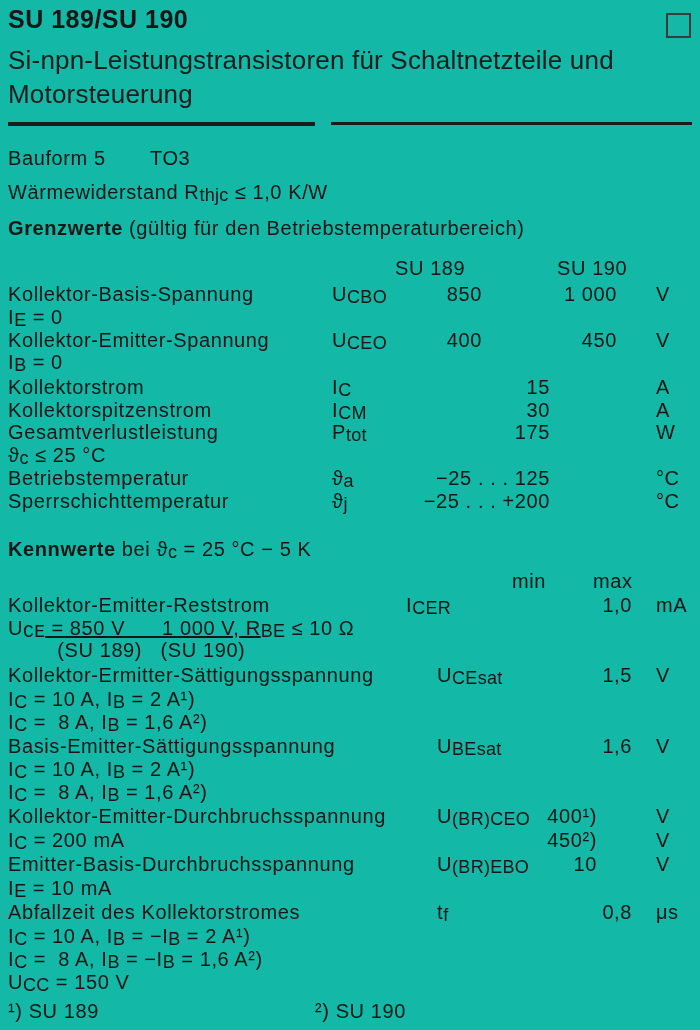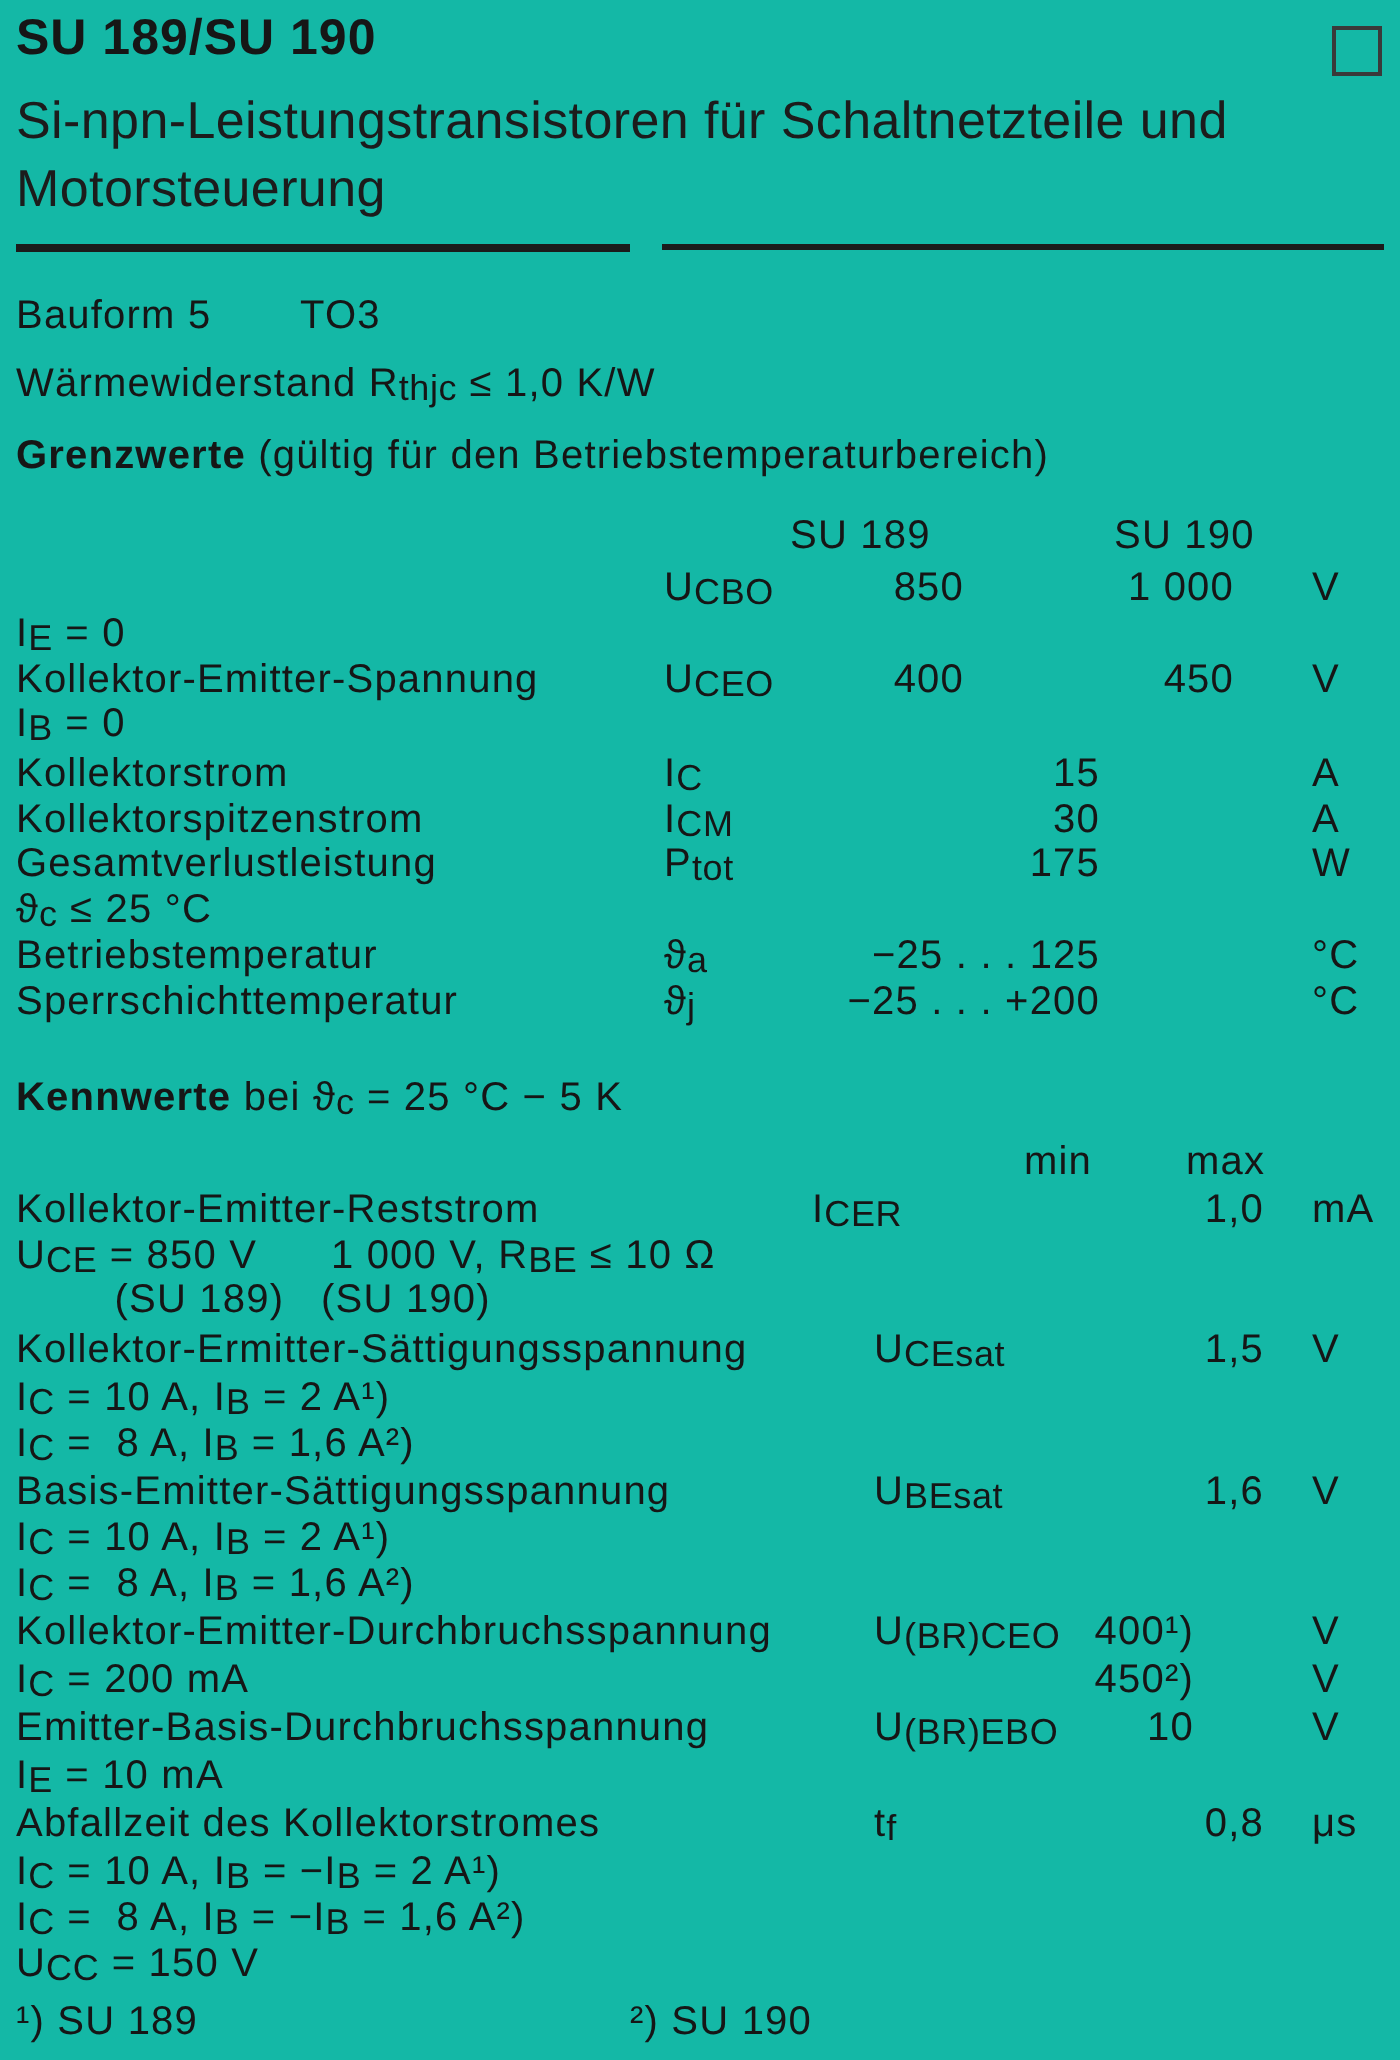--- a/index.html
+++ b/index.html
@@ -75,20 +75,21 @@
   <div class="line" style="top:217px">
     <span class="lbl"><b>Grenzwerte</b><span style="position:static"> (gültig für den Betriebstemperaturbereich)</span></span>
   </div>
 
   <div class="line" style="top:257px">
     <span class="h189">SU 189</span>
     <span class="h190">SU 190</span>
   </div>
 
   <div class="line" style="top:283px">
+    <span class="lbl">Kollektor-Basis-Spannung</span>
     <span class="sym"><span style="position: static;">U</span><sub style="position: static;">CBO</sub></span>
     <span class="v1">850</span>
     <span class="v2">1 000</span>
     <span class="unit">V</span>
   </div>
   <div class="line" style="top:306px">
     <span class="ind"><span style="position: static;">I</span><sub style="position: static;">E</sub><span style="position: static;"> = 0</span></span>
   </div>
 
   <div class="line" style="top:329px">
@@ -149,21 +150,21 @@
     <span class="hmax">max</span>
   </div>
 
   <div class="line" style="top:594px">
     <span class="lbl">Kollektor-Emitter-Reststrom</span>
     <span class="symk-n"><span style="position: static;">I</span><sub style="position: static;">CER</sub></span>
     <span class="vmax">1,0</span>
     <span class="unit">mA</span>
   </div>
   <div class="line" style="top:617px">
-    <span class="ind"><span style="position: static;">U</span><sub style="position: static;">CE</sub><span style="position: static;"> = 850 V      1 000 V, R</span><sub style="position: static;">BE</sub><span style="position: static;"> ≤ 10 Ω</span></span>
+    <span class="ind"><span style="position: static;">U</span><sub style="position: static; font-family: Liberation Mono, monospace;">CE</sub><span style="position: static; text-decoration: underline;"> = 850 V      1 000 V, R</span><sub style="position: static;">BE</sub><span style="position: static;"> ≤ 10 Ω</span></span>
   </div>
   <div class="line" style="top:639px">
     <span class="ind">        (SU 189)   (SU 190)</span>
   </div>
 
   <div class="line" style="top:664px">
     <span class="lbl">Kollektor-Ermitter-Sättigungsspannung</span>
     <span class="symk"><span style="position: static;">U</span><sub style="position: static;">CEsat</sub></span>
     <span class="vmax">1,5</span>
     <span class="unit">V</span>

